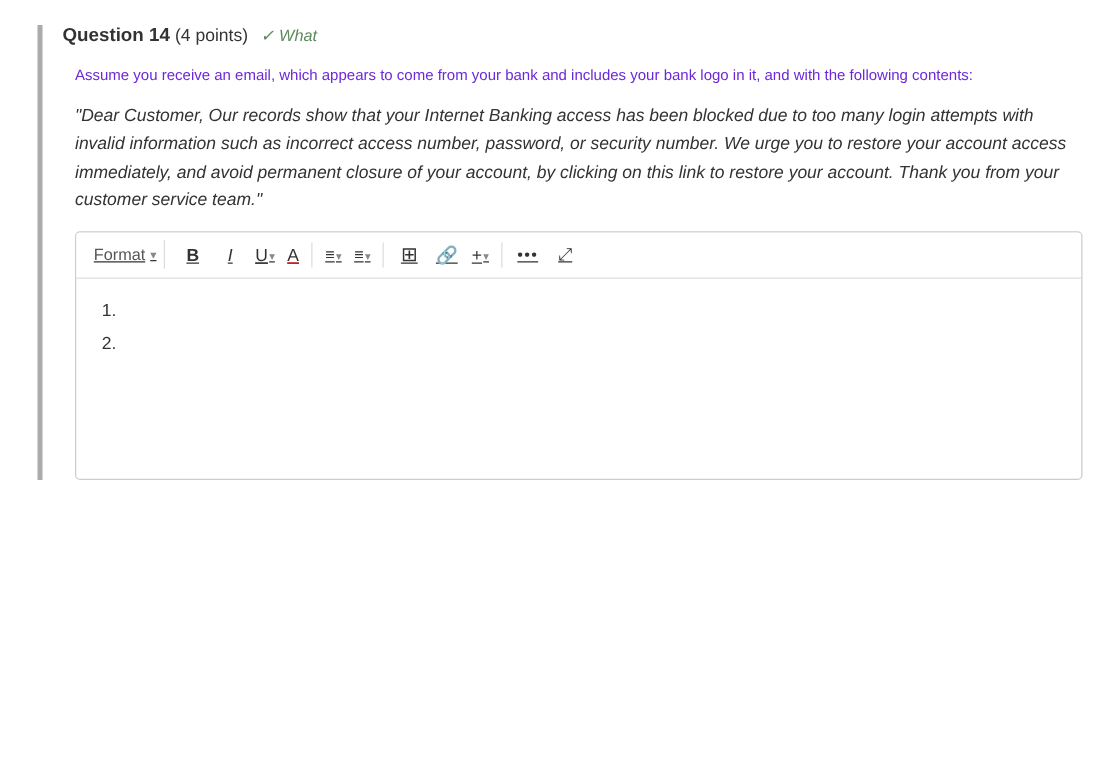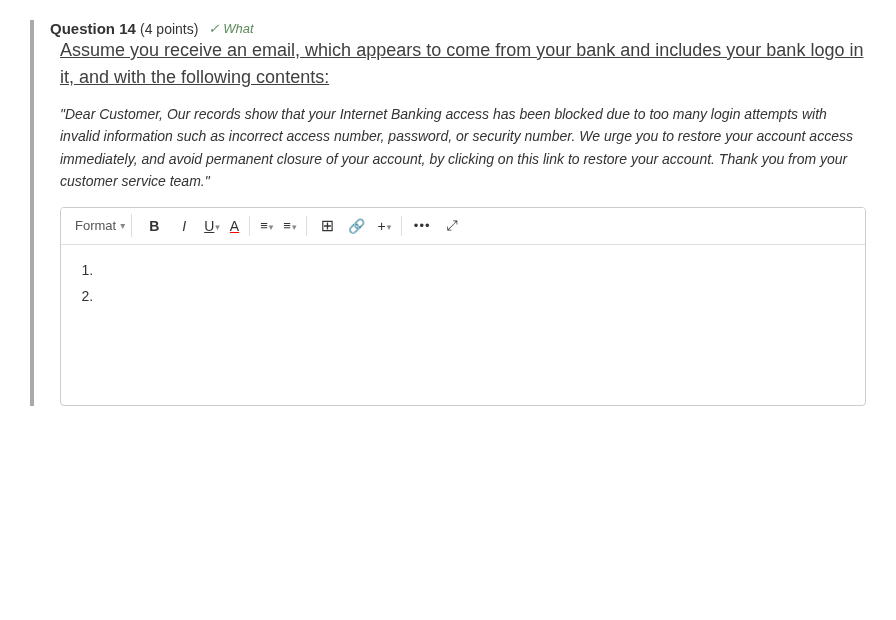--- a/index.html
+++ b/index.html
@@ -8,21 +8,21 @@
       background: #fff;
       color: #333;
       font-size: 14px;
       padding: 20px 30px;
     }
 
     .question-header {
       display: flex;
       align-items: center;
       gap: 10px;
-      margin-bottom: 0;
+      margin-bottom: 14px;
     }
 
     .question-title {
       font-weight: 700;
       font-size: 15px;
     }
 
     .points {
       font-weight: 400;
       font-size: 14px;
@@ -41,24 +41,23 @@
       color: #5c8a5c;
       font-size: 13px;
     }
 
     .question-body {
       padding-left: 10px;
     }
 
     .question-intro {
       margin-bottom: 12px;
-      font-size: 18px;
+      font-size: 12px;
       line-height: 1.5;
-      color: #404040;
-      text-decoration: underline;
+      color: #6d28d9;
     }
 
     .email-quote {
       font-style: italic;
       font-size: 14px;
       line-height: 1.6;
       color: #333;
       margin-bottom: 14px;
     }
 
@@ -84,20 +83,21 @@
 
     
     .editor-toolbar {
       display: flex;
       align-items: center;
       border-bottom: 1px solid #ddd;
       padding: 4px 8px;
       gap: 2px;
       background: #fff;
       flex-wrap: nowrap;
+      text-decoration: underline;
     }
 
     .toolbar-format {
       display: flex;
       align-items: center;
       gap: 4px;
       font-size: 13px;
       color: #555;
       padding: 4px 6px;
       cursor: pointer;

